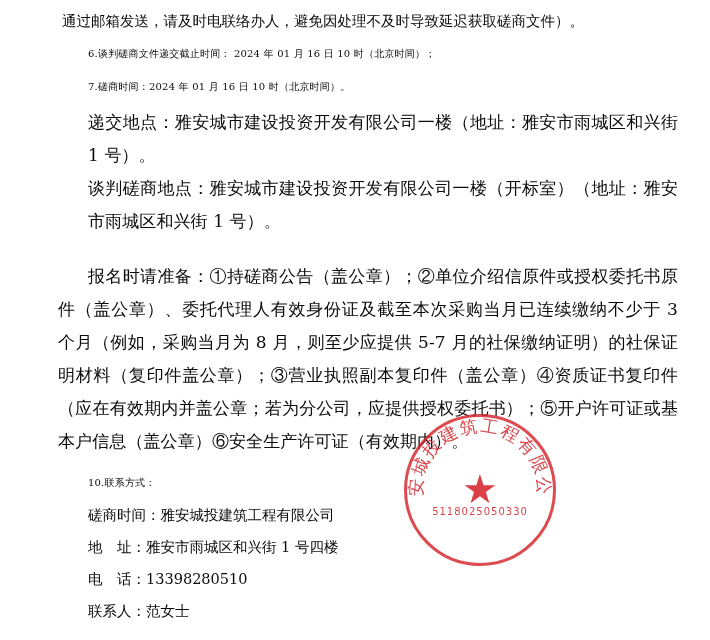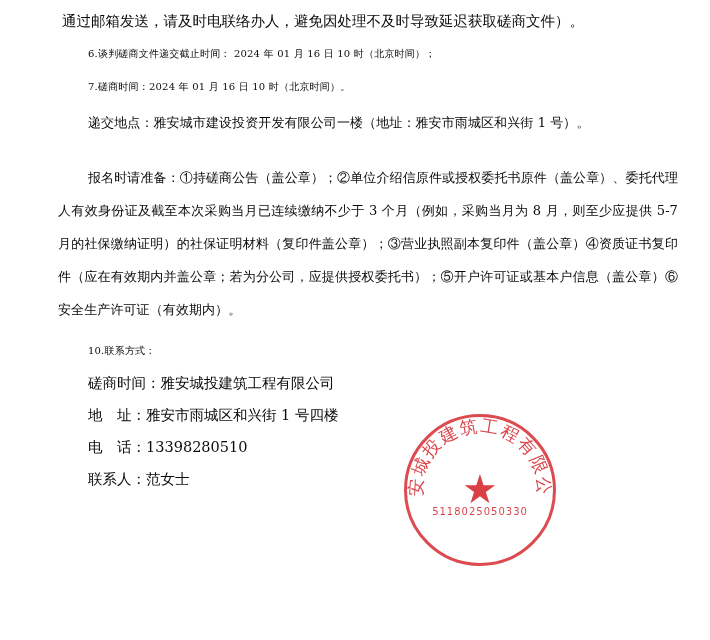--- a/index.html
+++ b/index.html
@@ -22,21 +22,21 @@
     box-sizing: border-box;
     padding: 8px 32px 0 58px;
   }
   .line {
     font-size: 10px;
     line-height: 33px;
     letter-spacing: 0.2px;
     white-space: nowrap;
   }
   .para {
-    font-size: 13px;
+    font-size: 17px;
     line-height: 33px;
     letter-spacing: 0.1px;
     text-align: justify;
     text-justify: inter-ideograph;
   }
   .indent-1 { text-indent: 30px; }
   .indent-2 { padding-left: 30px; }
   .gap-s { height: 3px; }
   .gap-m { height: 8px; }
   .gap-l { height: 14px; }
@@ -116,20 +116,21 @@
 
   <div class="line indent-2">6.谈判磋商文件递交截止时间：  2024 年 01 月 16 日 10 时（北京时间）；</div>
 
   <div class="line indent-2">7.磋商时间：2024 年 01 月 16 日 10 时（北京时间）。</div>
 
 
   <div class="gap-s"></div>
 
   <div class="para indent-2">递交地点：雅安城市建设投资开发有限公司一楼（地址：雅安市雨城区和兴街 1 号）。</div>
 
+  <div class="para indent-2">谈判磋商地点：雅安城市建设投资开发有限公司一楼（开标室）（地址：雅安市雨城区和兴街 1 号）。</div>
 
   <div class="gap-l"></div>
 
 
   <div class="gap-m"></div>
 
   <div class="para indent-1">报名时请准备：①持磋商公告（盖公章）；②单位介绍信原件或授权委托书原件（盖公章）、委托代理人有效身份证及截至本次采购当月已连续缴纳不少于 3 个月（例如，采购当月为 8 月，则至少应提供 5-7 月的社保缴纳证明）的社保证明材料（复印件盖公章）；③营业执照副本复印件（盖公章）④资质证书复印件（应在有效期内并盖公章；若为分公司，应提供授权委托书）；⑤开户许可证或基本户信息（盖公章）⑥安全生产许可证（有效期内）。</div>
 
   <div class="gap-m"></div>
 

